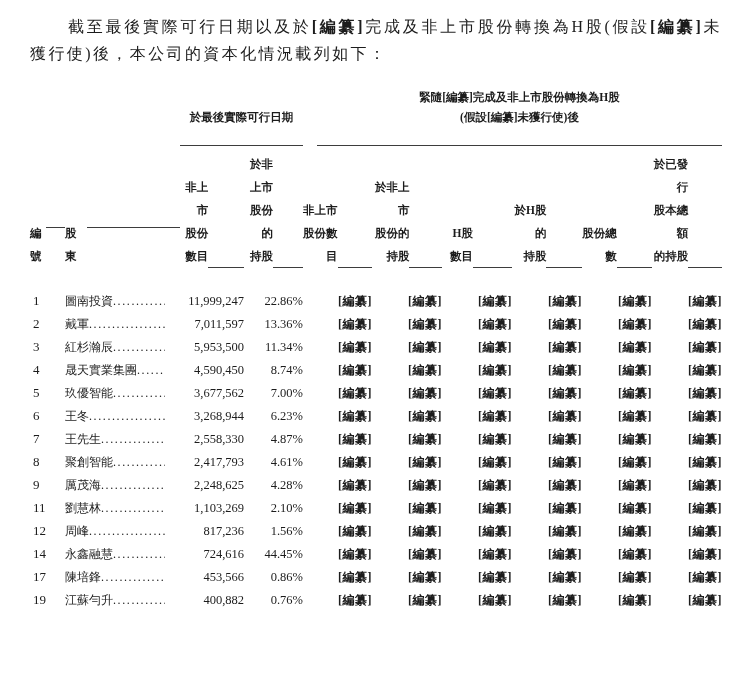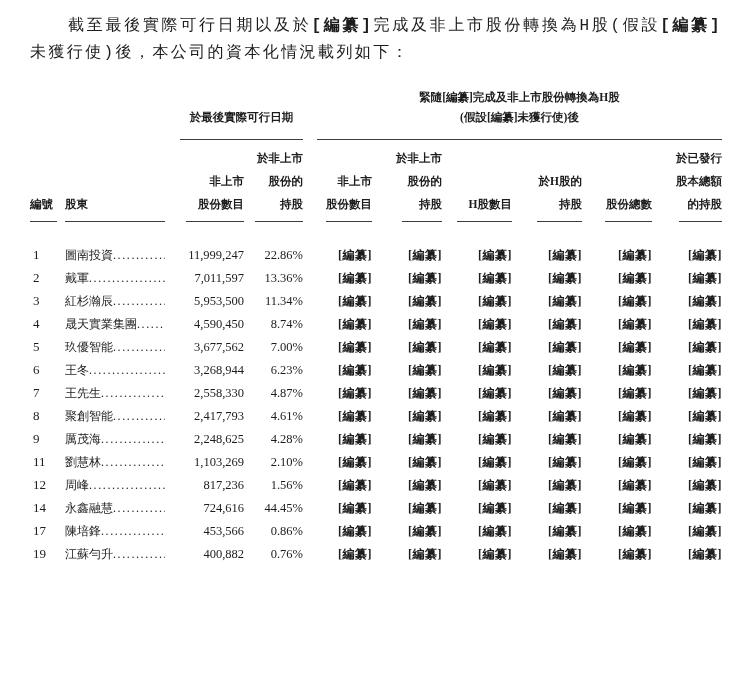--- a/index.html
+++ b/index.html
@@ -10,40 +10,39 @@
   }
   
   .intro {
     margin:13px 12px 0 30px;
     width:692px;
     font-size:16px;
     line-height:27px;
     letter-spacing:2.4px;
     text-align:justify;
     text-indent:38px;
-    font-family:Liberation Mono, monospace;
   }
   .b { font-weight:700; }
 
   
   .tblwrap { margin:20px 0 0 30px; }
   table { border-collapse:collapse; table-layout:fixed; width:692px; }
   th, td { padding:0; vertical-align:bottom; }
 
   thead th { font-weight:700; font-size:11.5px; line-height:15px; }
-  .grp { padding-bottom:12px; border-bottom:1.4px solid #3d3d3d; text-align:center; white-space:pre-line; line-height:20px; }
+  .grp { padding-bottom:18px; border-bottom:1.4px solid #3d3d3d; text-align:center; white-space:pre-line; line-height:20px; }
   th.gempty { border:none; }
   th.g2 .grp { margin-left:14px; }
 
   tr.colrow th { height:76px; }
-  .colh { display:flex; flex-direction:column; align-items:flex-end; justify-content:flex-end; padding-top:7px; }
+  .colh { display:flex; flex-direction:row; align-items:flex-end; justify-content:flex-end; padding-top:7px; }
   .colh .txt { white-space:pre-line; text-align:right; line-height:23px; }
   .colh .rule { height:0; border-bottom:1.4px solid #3d3d3d; margin-top:5px; }
   th.left .colh { align-items:flex-start; }
-  th.left .colh .txt { text-align:right; }
+  th.left .colh .txt { text-align:left; }
 
   tbody td { height:23px; font-size:12.5px; line-height:16px; text-align:right; vertical-align:bottom; padding-bottom:4px; }
   tbody tr:first-child td { padding-top:22px; height:45px; }
   td.c-no { text-align:left; padding-left:3px; font-size:13px; }
   td.c-name { text-align:left; font-size:12px; padding-right:15px; }
   .namewrap { display:flex; align-items:baseline; width:100%; }
   .nm { white-space:nowrap; }
   .dots { flex:1; overflow:hidden; white-space:nowrap; letter-spacing:1.6px; font-size:12px; }
   .dots::after { content:"........................................"; }
   td.c-red { font-weight:700; font-size:12px; letter-spacing:0.5px; }

